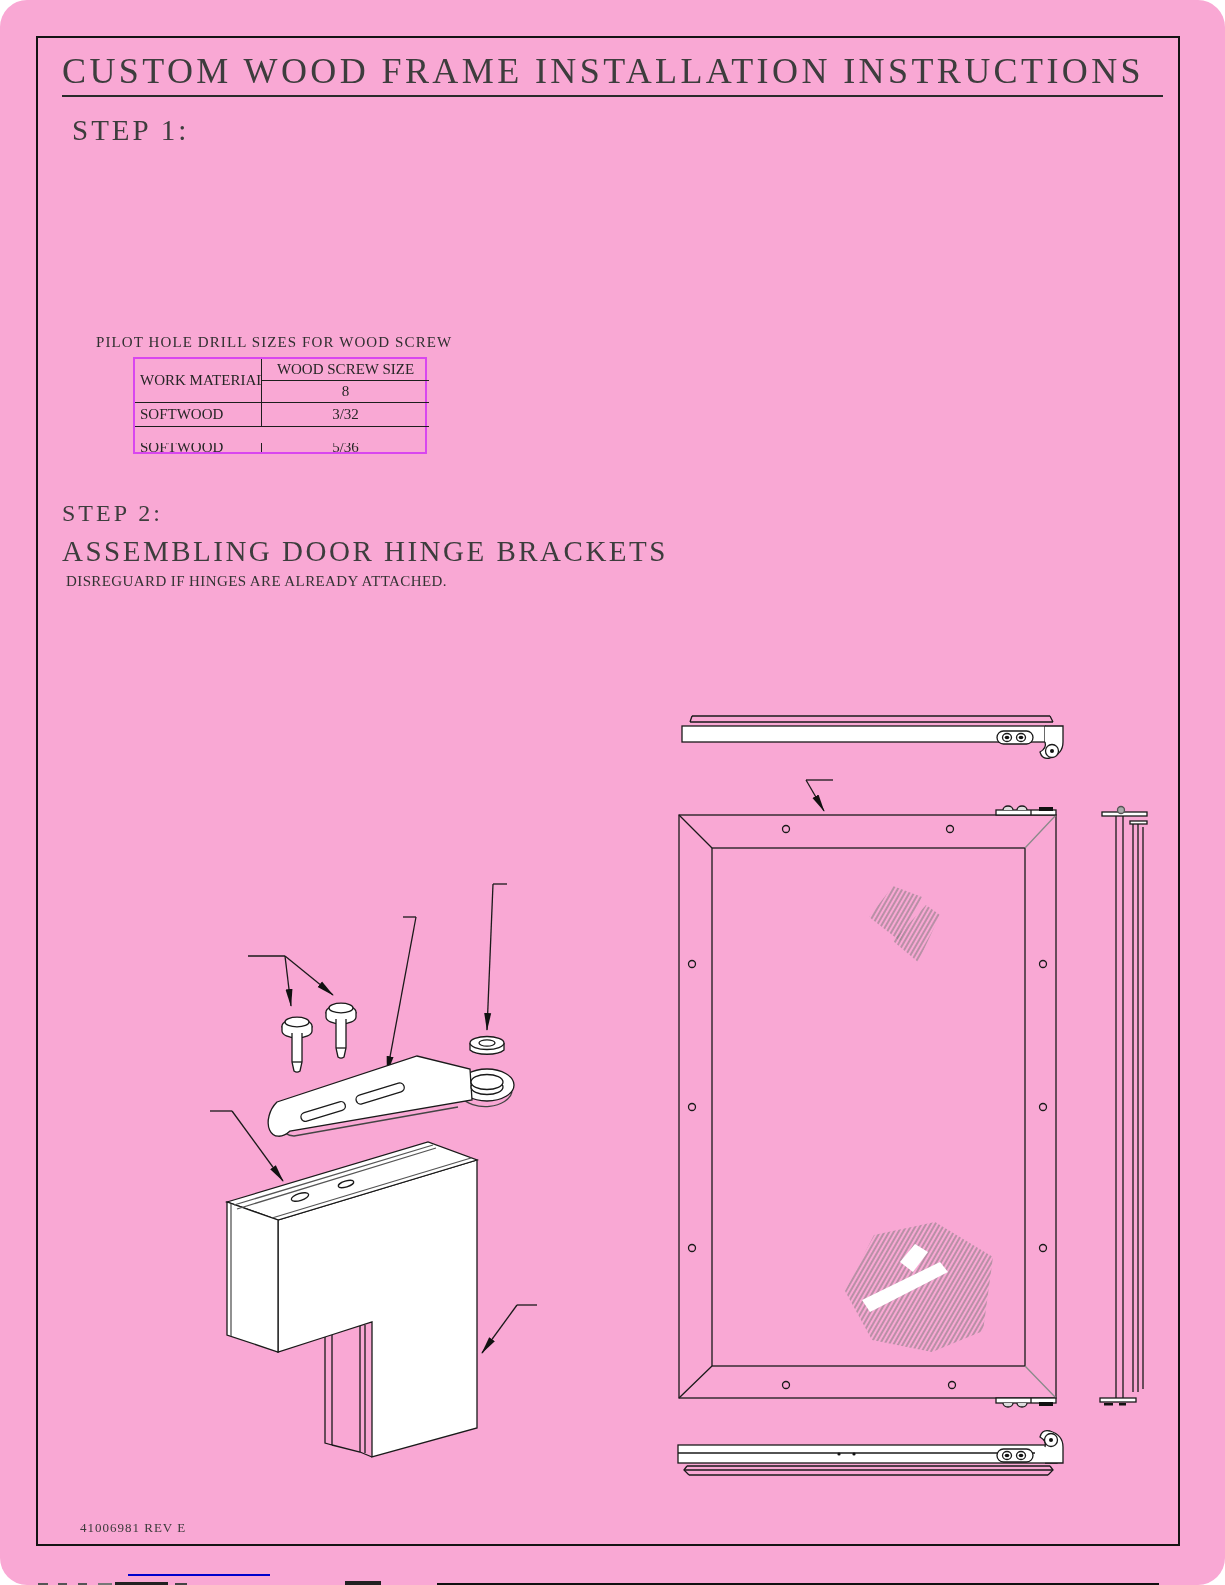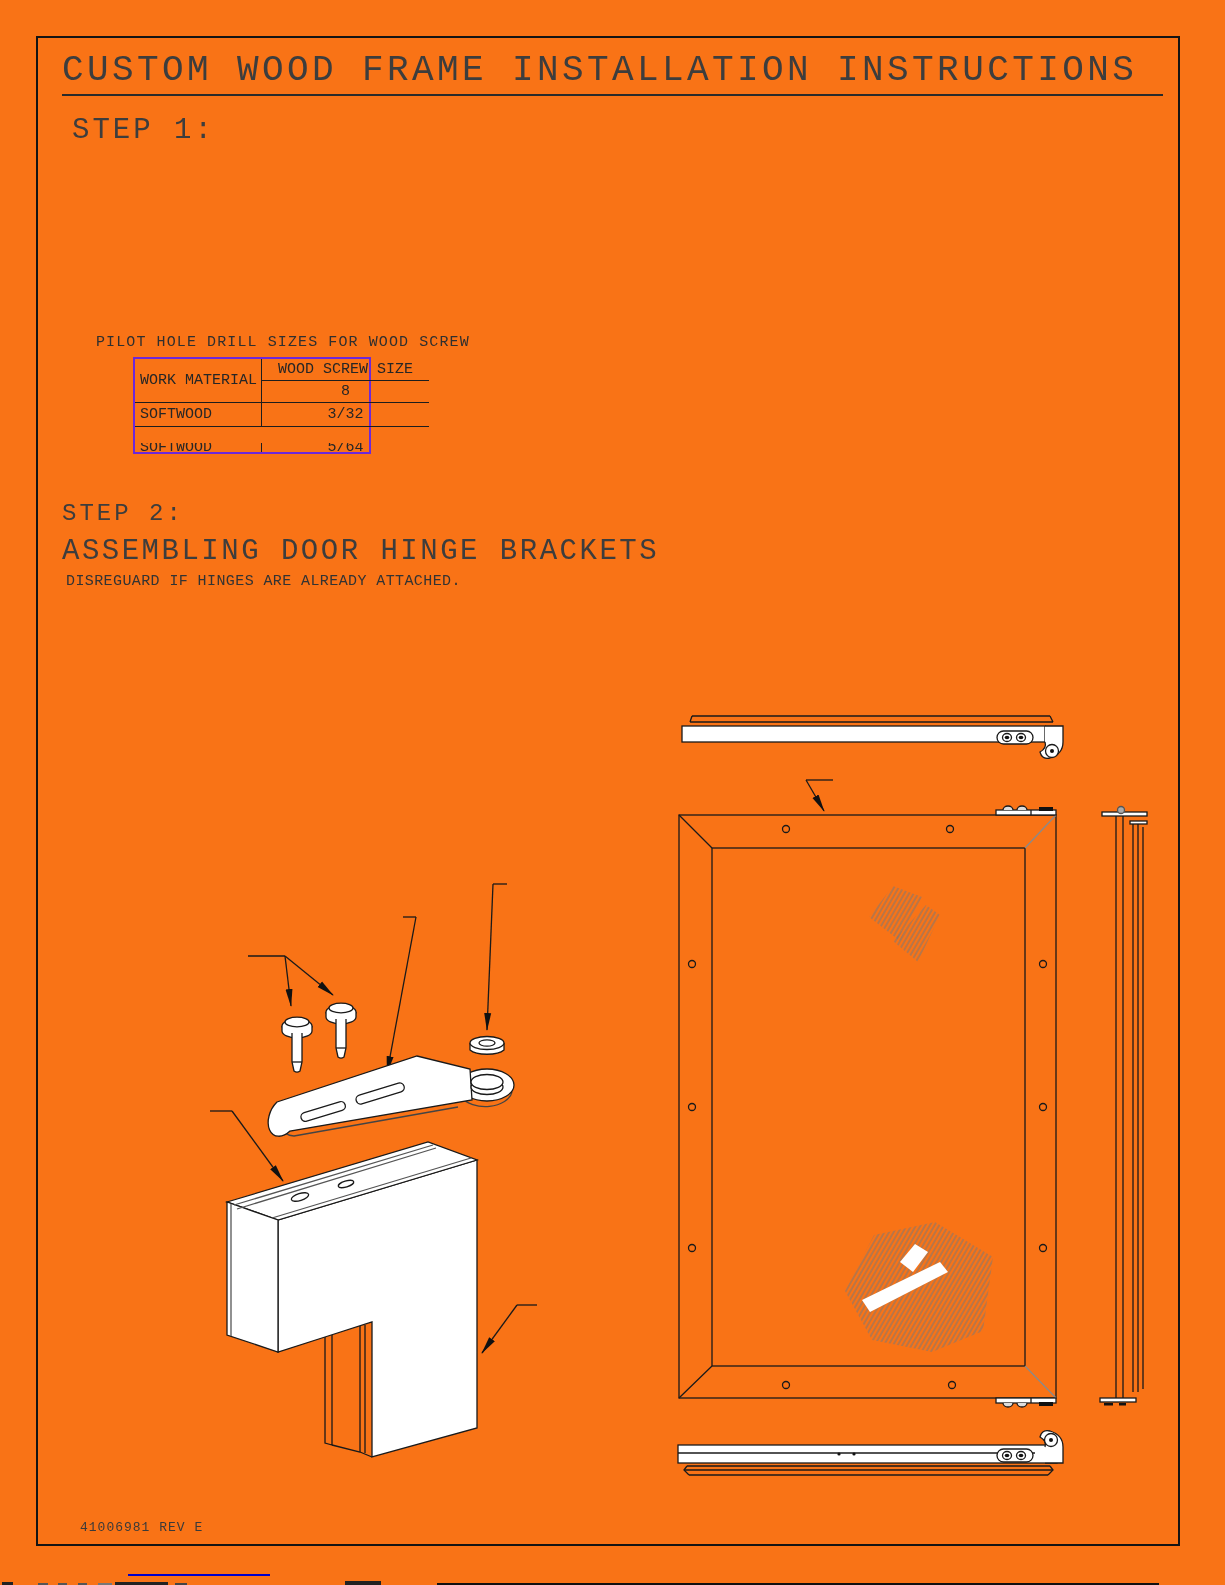--- a/index.html
+++ b/index.html
@@ -1,28 +1,28 @@
 <!DOCTYPE html>
 <html><head>
 <meta charset="utf-8">
 <style>
   html,body{margin:0;padding:0;background:#fff;}
-  #page{position:relative;width:1225px;height:1585px;background:#f97316;overflow:hidden;
-        font-family:Liberation Mono, monospace;color:#2a2a2a;}
+  #page{position:relative;width:1225px;height:1585px;background:#f9a8d4;overflow:hidden;
+        font-family:Liberation Serif, serif;color:#2a2a2a;border-radius:27px;}
   .abs{position:absolute;}
   #page-border{left:36px;top:36px;width:1140px;height:1506px;border:2px solid #141414;}
   .cad-big{color:#3d3d3d;white-space:nowrap;font-weight:normal;}
   #doc-title{left:62px;top:50px;font-size:36px;letter-spacing:3.4px;width:1101px;
              border-bottom:2px solid #2a2a2a;padding-bottom:3px;}
   #step1-heading{left:72px;top:114px;font-size:29px;letter-spacing:3px;text-align:center;}
   #step1-title{left:72px;top:149px;font-size:29px;letter-spacing:2.6px;}
   #table-caption{left:96px;top:334px;font-size:15px;letter-spacing:1.1px;color:#2f2f2f;white-space:nowrap;}
-  #pilot-table{left:133px;top:357px;width:238px;display:grid;
+  #pilot-table{left:133px;top:357px;width:294px;display:grid;
                grid-template-columns:127px 167px;grid-template-rows:22px 22px 24px 25px;
-               border:2px solid #6d28d9;box-sizing:border-box;font-size:15px;color:#262626;}
+               border:2px solid #d946ef;box-sizing:border-box;font-size:15px;color:#262626;}
   #pilot-table .cell{border-right:1.5px solid #1d1d1d;border-bottom:1.5px solid #1d1d1d;
                display:flex;align-items:center;padding:0 5px;white-space:nowrap;box-sizing:border-box;overflow:hidden;}
   #pilot-table .center{justify-content:center;padding:0;}
   #pilot-table .span2{grid-row:1 / span 2;}
   #pilot-table .noright{border-right:none;}
   #pilot-table .nobottom{border-bottom:none;margin-top:16px;}
   #step2-heading{left:62px;top:500px;font-size:24px;letter-spacing:3px;}
   #step2-title{left:62px;top:535px;font-size:29px;letter-spacing:2.5px;}
   #step2-note{left:66px;top:573px;font-size:15px;letter-spacing:0.4px;color:#333;white-space:nowrap;}
   #doc-number{left:80px;top:1520px;font-size:13px;letter-spacing:1px;color:#3a3a3a;white-space:nowrap;}
@@ -42,21 +42,21 @@
 
   <div id="table-caption" class="abs">PILOT HOLE DRILL SIZES FOR WOOD SCREW</div>
 
   <div id="pilot-table" class="abs">
     <div class="cell span2">WORK MATERIAL</div>
     <div class="cell center noright">WOOD SCREW SIZE</div>
     <div class="cell center noright">8</div>
     <div class="cell">SOFTWOOD</div>
     <div class="cell center noright">3/32</div>
     <div class="cell nobottom">SOFTWOOD</div>
-    <div class="cell center noright nobottom">5/64</div>
+    <div class="cell center noright nobottom">5/36</div>
   </div>
 
   <div id="step2-heading" class="abs cad-big">STEP 2:</div>
   <div id="step2-title" class="abs cad-big">ASSEMBLING DOOR HINGE BRACKETS</div>
   <div id="step2-note" class="abs">DISREGUARD IF HINGES ARE ALREADY ATTACHED.</div>
 
   <svg id="drawing-svg" class="abs" width="1225" height="1585" viewBox="0 0 1225 1585">
     <defs>
       <marker id="arrow" markerWidth="20" markerHeight="12" refX="17" refY="4.5" orient="auto" markerUnits="userSpaceOnUse">
         <path d="M 0,1 L 18,4.5 L 0,8 Z" fill="#111"></path>

